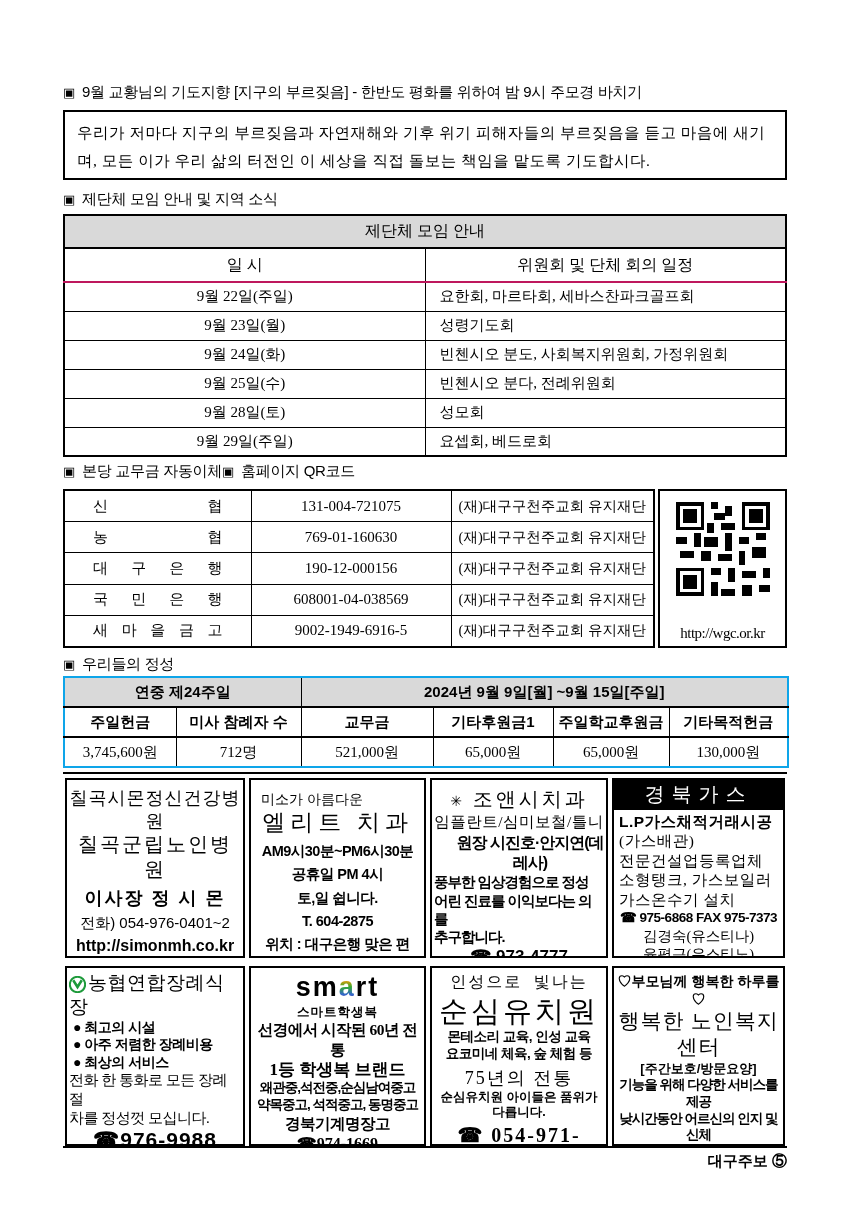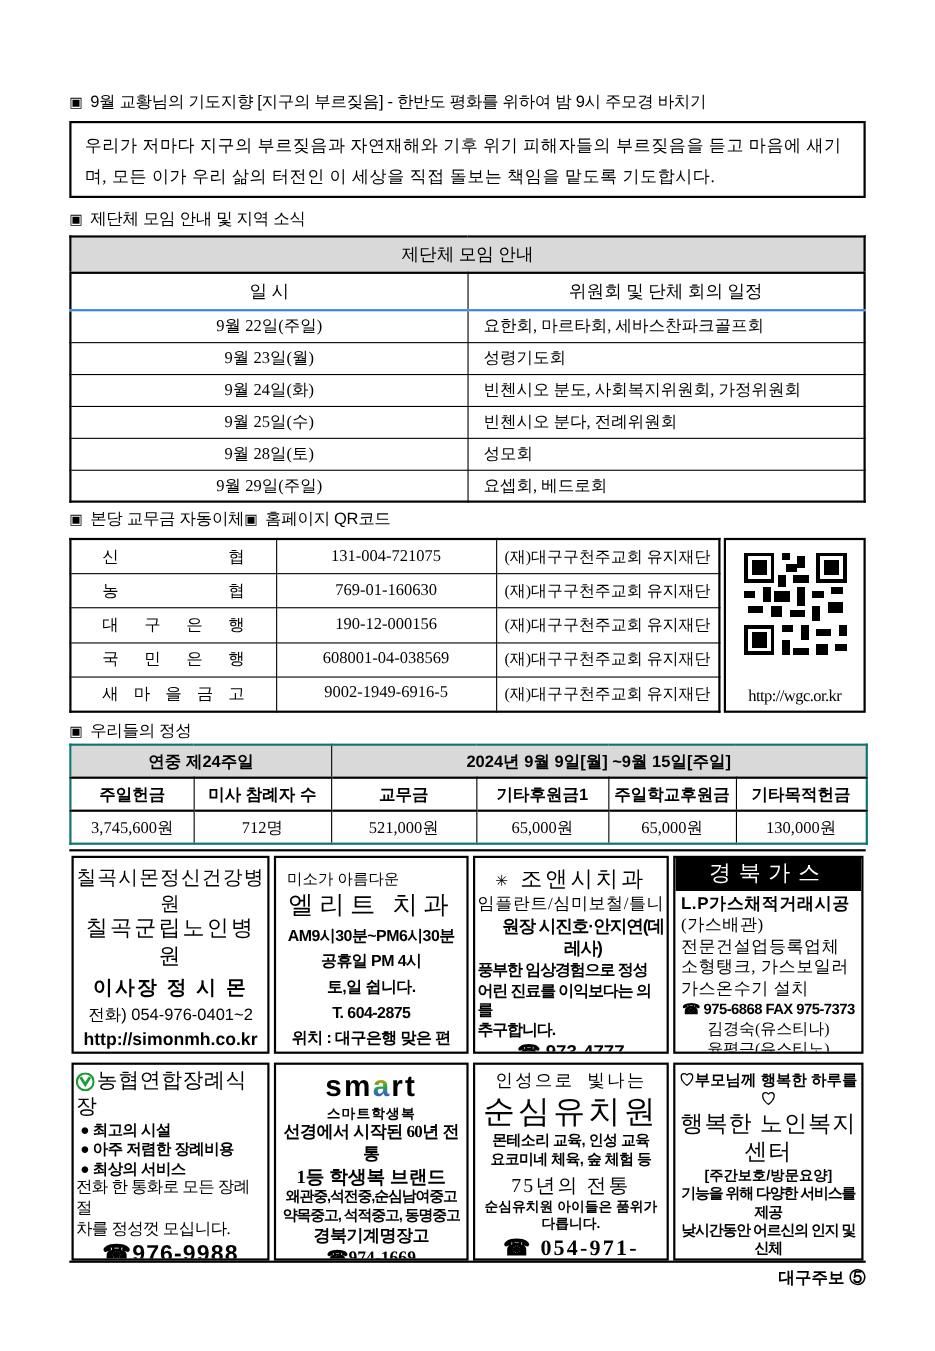--- a/index.html
+++ b/index.html
@@ -10,36 +10,36 @@
   .sec-title { position:absolute; left:63px; font-family:"Liberation Sans", sans-serif; font-weight:normal; font-size:15px; letter-spacing:-0.3px; white-space:nowrap; }
   .marker { font-size:13px; margin-right:7px; }
 
   .prayer-box { position:absolute; left:63px; top:110px; width:724px; height:70px; border:2px solid #000; padding:7px 12px; font-size:15.5px; line-height:1.8; letter-spacing:0.5px; }
 
   table { border-collapse:collapse; table-layout:fixed; }
   td { border:1px solid #000; overflow:hidden; white-space:nowrap; }
 
   .meet-table { position:absolute; left:63px; top:214px; width:724px; border:2px solid #000; }
   .meet-table .title-row td { background:#d9d9d9; height:33px; text-align:center; font-size:16px; border-bottom:2px solid #000; }
-  .meet-table .head-row td { height:34px; text-align:center; font-size:16px; border-bottom:2px solid #3b82f6; }
+  .meet-table .head-row td { height:34px; text-align:center; font-size:16px; border-bottom:2px solid #be185d; }
   .meet-table .data-row td { height:29px; font-size:15px; }
   .meet-table .c-date { width:185px; text-align:center; }
   .meet-table .c-sched { padding-left:14px; }
 
   .transfer-table { position:absolute; left:63px; top:489px; width:592px; height:159px; border:2px solid #000; }
   .transfer-table td { font-size:15px; }
   .transfer-table .c-bank { width:187px; text-align:justify; text-align-last:justify; padding:0 28px; }
   .transfer-table .c-num { width:200px; text-align:center; }
   .transfer-table .c-holder { text-align:center; font-size:14.5px; }
 
   .qr-panel { position:absolute; left:658px; top:489px; width:129px; height:159px; border:2px solid #000; }
   .qr-panel svg { display:block; margin:8px auto 0 auto; }
   .qr-url { position:absolute; left:0; right:0; bottom:4px; text-align:center; font-size:15px; letter-spacing:-0.5px; }
 
-  .offer-table { position:absolute; left:63px; top:676px; width:724px; border:2px solid #0f766e; font-family:"Liberation Sans", sans-serif; }
+  .offer-table { position:absolute; left:63px; top:676px; width:724px; border:2px solid #0ea5e9; font-family:"Liberation Sans", sans-serif; }
   .offer-table td { height:30px; text-align:center; }
   .offer-table .grp td { background:#d9d9d9; font-weight:bold; font-size:15px; border-bottom:2px solid #000; }
   .offer-table .hdr td { font-weight:bold; font-size:15px; border-bottom:2px solid #000; }
   .offer-table .val td { font-family:"Liberation Serif", serif; font-size:15px; }
 
   .ads { position:absolute; left:63px; top:772px; width:724px; height:376px; border-top:2px solid #000; border-bottom:2px solid #000; display:grid; grid-template-columns:184px 181px 182px 177px; grid-template-rows:188px 188px; }
   .ad-cell { padding:4px 2px; }
   .ad-box { border:2px solid #000; width:100%; height:100%; padding:3px 2px; text-align:center; overflow:hidden; font-family:"Liberation Sans", sans-serif; }
   .ad-box div { line-height:1.25; }
 

